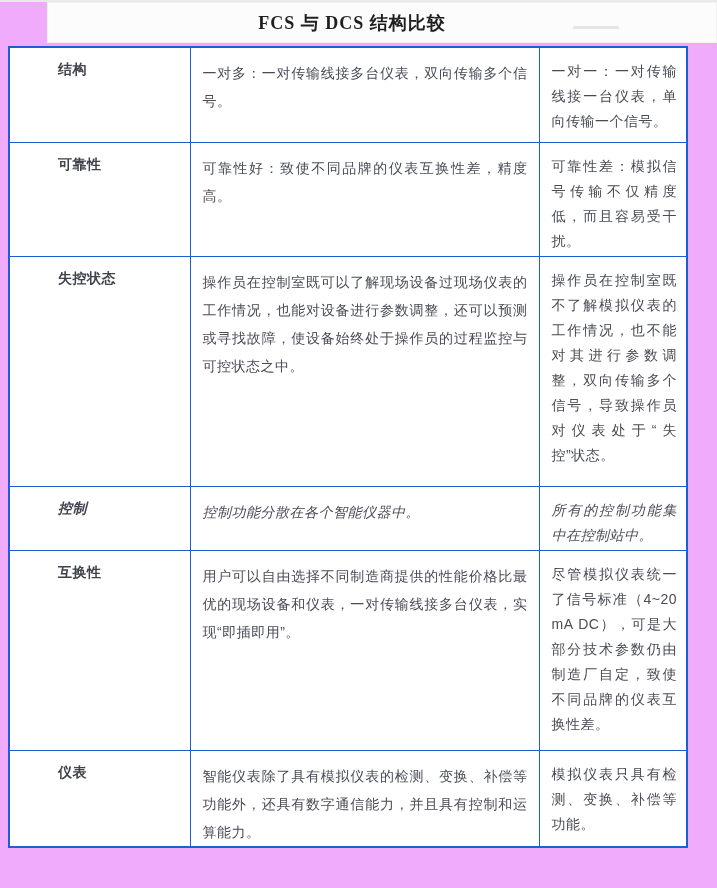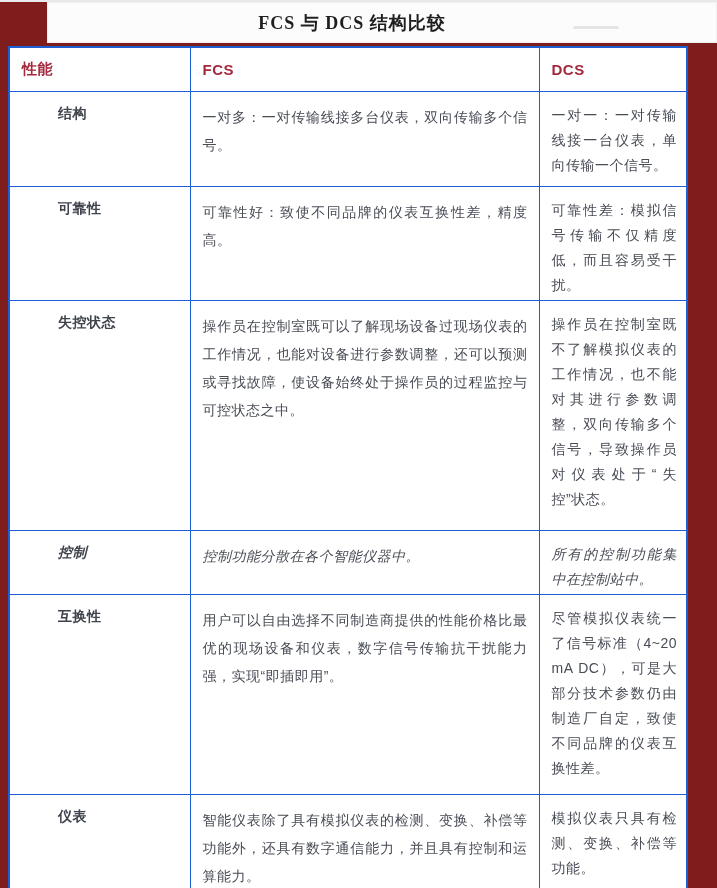--- a/index.html
+++ b/index.html
@@ -5,21 +5,21 @@
   html, body {
     margin: 0;
     padding: 0;
     background: #ffffff;
     font-family: "Liberation Sans", sans-serif;
   }
   .page {
     position: relative;
     width: 717px;
     height: 888px;
-    background: #7f1d1d;
+    background: #f0abfc;
     overflow: hidden;
   }
   .top-line {
     position: absolute;
     left: 0; top: 0;
     width: 717px; height: 2px;
     background: #e9e9e9;
   }
   .title-box {
     position: absolute;
@@ -115,25 +115,20 @@
     <span class="scan-artifact"></span>
   </div>
 
   <table class="cmp">
     <colgroup>
       <col style="width:181px">
       <col style="width:349px">
       <col style="width:148px">
     </colgroup>
     <tbody>
-      <tr class="hdr">
-        <th>性能</th>
-        <th>FCS</th>
-        <th>DCS</th>
-      </tr>
 
       <tr class="r0">
         <td class="lbl">结构</td>
         <td class="fcs">一对多：一对传输线接多台仪表，双向传输多个信号。</td>
         <td class="dcs">一对一：一对传输线接一台仪表，单向传输一个信号。</td>
       </tr>
 
       <tr class="r1">
         <td class="lbl">可靠性</td>
         <td class="fcs">可靠性好：致使不同品牌的仪表互换性差，精度高。</td>
@@ -147,21 +142,21 @@
       </tr>
 
       <tr class="r3">
         <td class="lbl">控制</td>
         <td class="fcs">控制功能分散在各个智能仪器中。</td>
         <td class="dcs">所有的控制功能集中在控制站中。</td>
       </tr>
 
       <tr class="r4">
         <td class="lbl">互换性</td>
-        <td class="fcs">用户可以自由选择不同制造商提供的性能价格比最优的现场设备和仪表，数字信号传输抗干扰能力强，实现“即插即用”。</td>
+        <td class="fcs">用户可以自由选择不同制造商提供的性能价格比最优的现场设备和仪表，一对传输线接多台仪表，实现“即插即用”。</td>
         <td class="dcs">尽管模拟仪表统一了信号标准（4~20 mA DC），可是大部分技术参数仍由制造厂自定，致使不同品牌的仪表互换性差。</td>
       </tr>
 
       <tr class="r5">
         <td class="lbl">仪表</td>
         <td class="fcs">智能仪表除了具有模拟仪表的检测、变换、补偿等功能外，还具有数字通信能力，并且具有控制和运算能力。</td>
         <td class="dcs">模拟仪表只具有检测、变换、补偿等功能。</td>
       </tr>
 
     </tbody>

